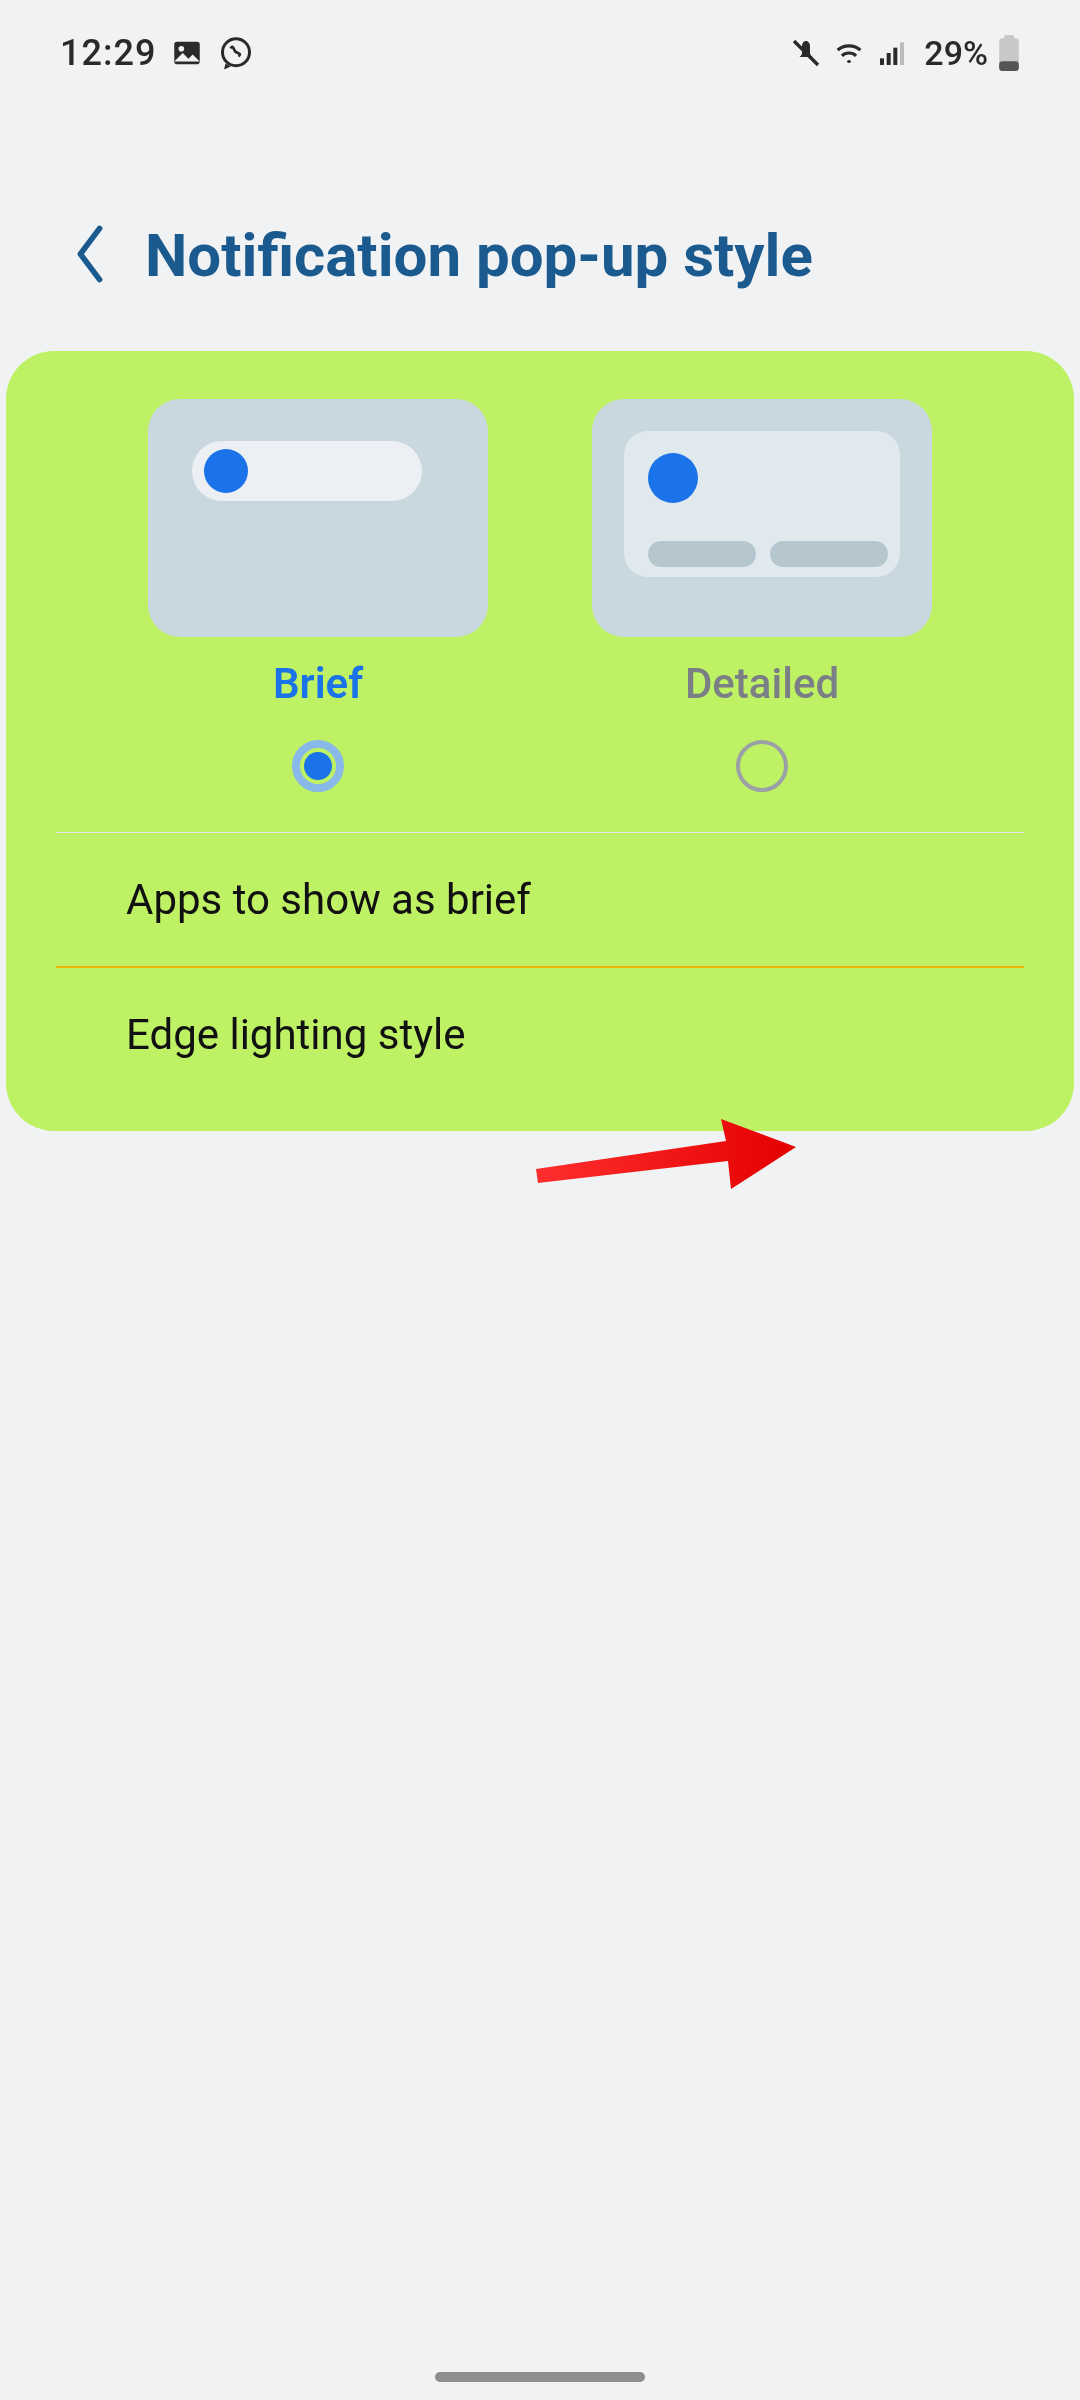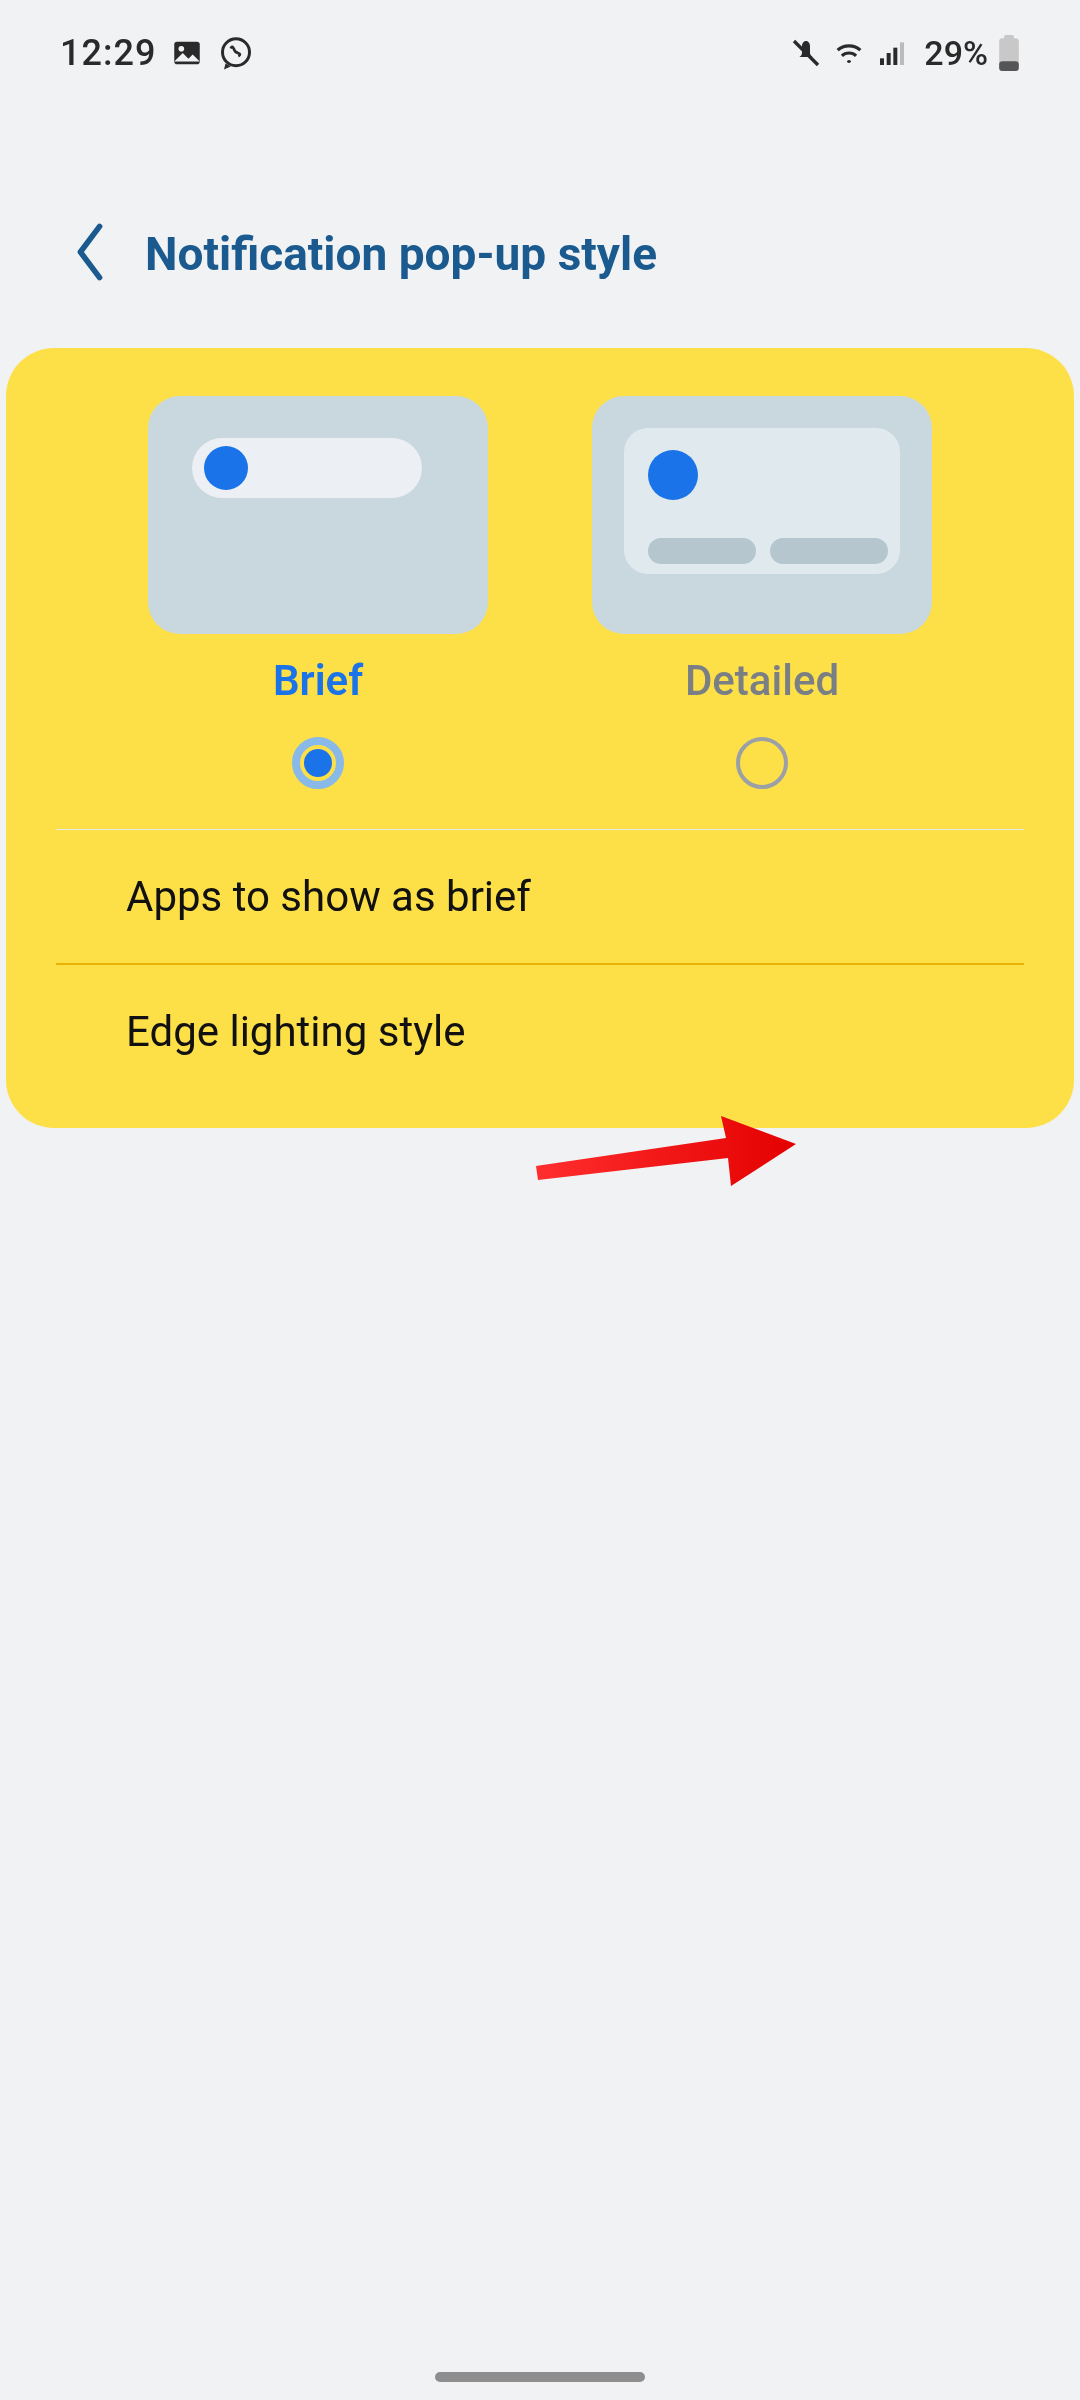--- a/index.html
+++ b/index.html
@@ -33,27 +33,27 @@
     display: flex;
     align-items: center;
     gap: 35px;
     padding: 130px 70px 60px 70px;
   }
   .back-chevron {
     color: #1a5a8e;
   }
   .page-title {
     color: #1a5a8e;
-    font-size: 46px;
+    font-size: 60px;
     font-weight: 700;
   }
 
   
   .card {
-    background: #fde047;
+    background: #bef264;
     border-radius: 48px;
     margin: 0 6px;
     padding: 48px 0 30px 0;
   }
 
   
   .style-row {
     display: flex;
     justify-content: space-around;
     padding: 0 40px 30px 40px;

